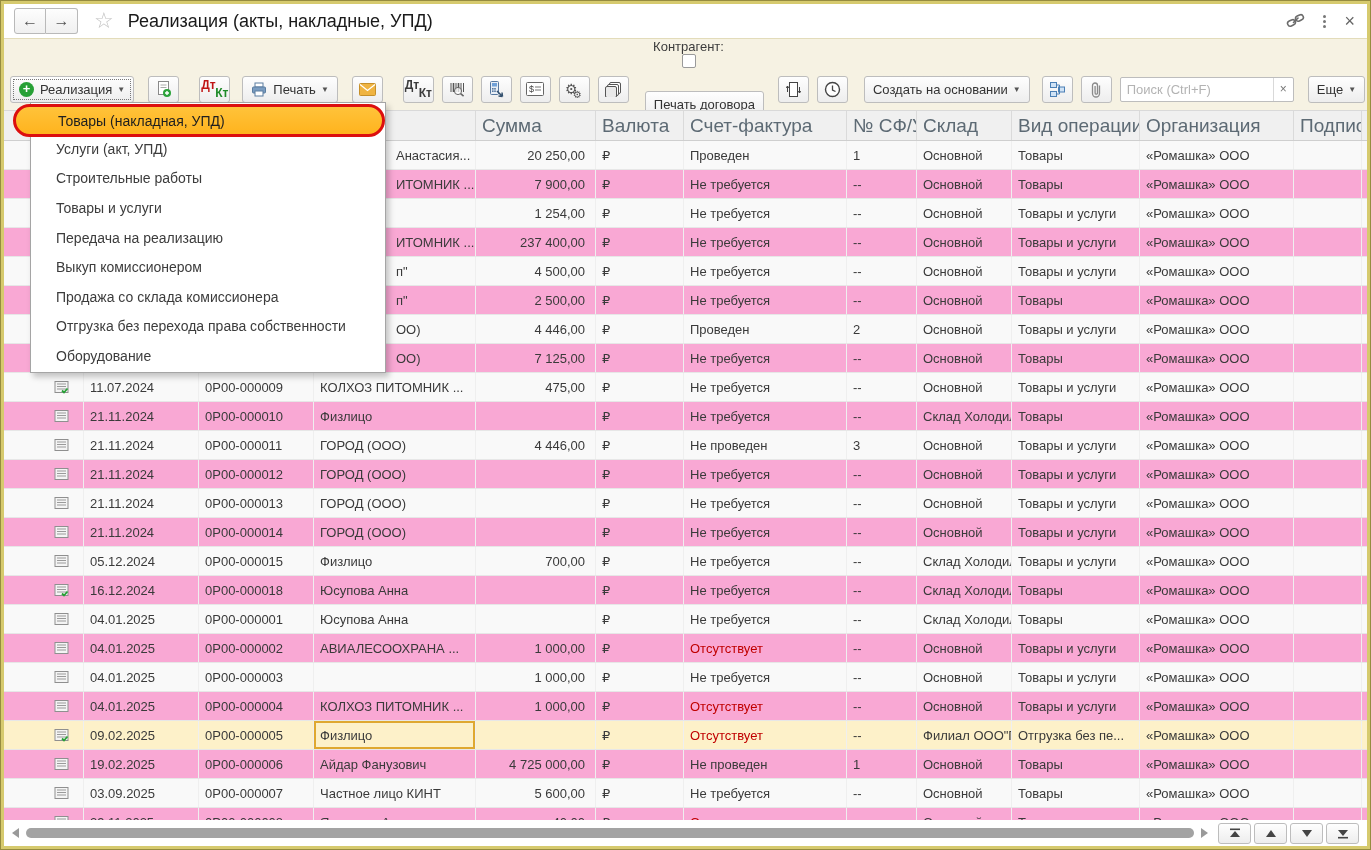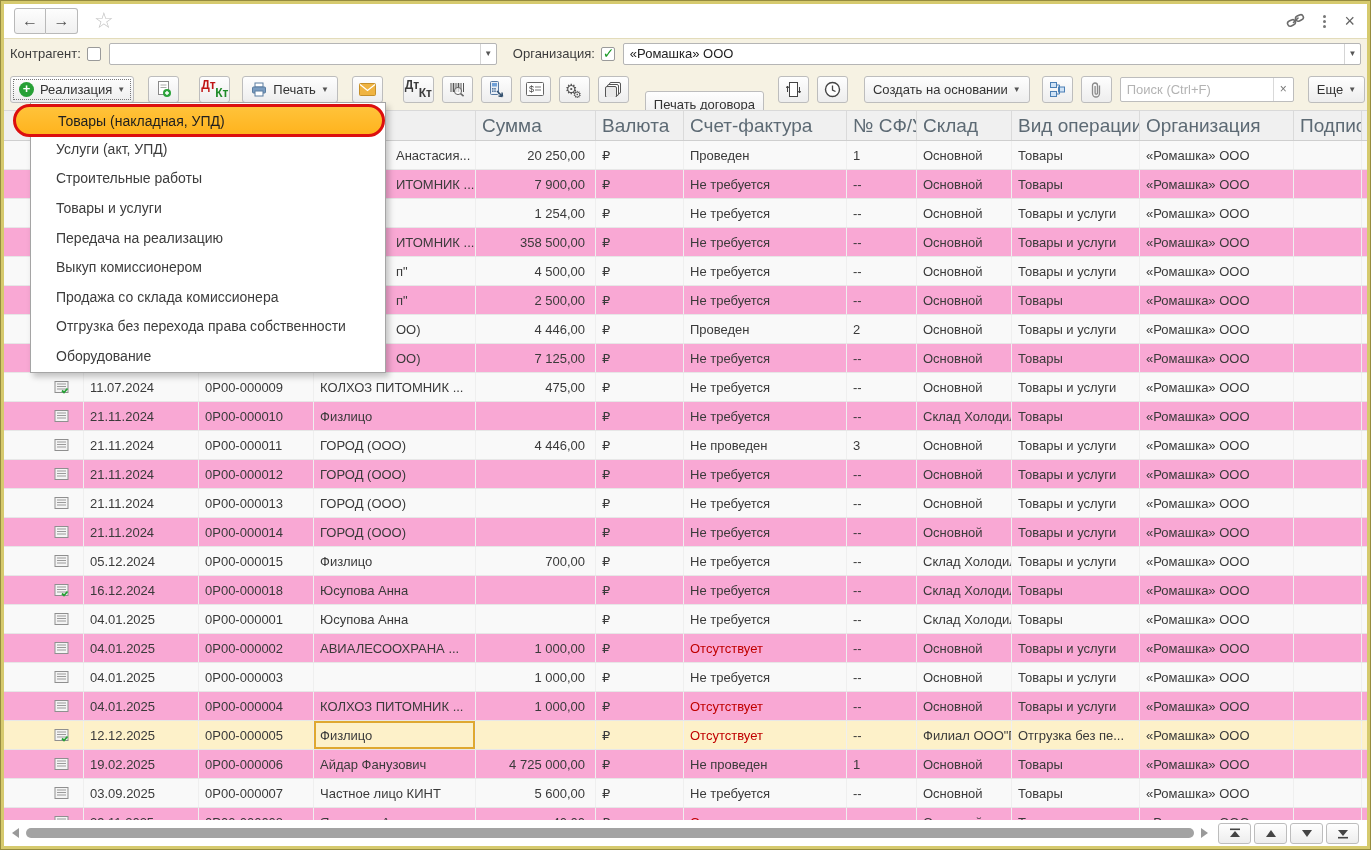--- a/index.html
+++ b/index.html
@@ -17,21 +17,21 @@
   .nav-btn.back { border-radius:3px 0 0 3px; }
   .nav-btn.fwd { border-radius:0 3px 3px 0; border-left:none; }
   .star { margin-left:16px; font-size:22px; color:#c2c2c2; line-height:1; }
   .page-title { margin-left:14px; font-size:18px; color:#1a1a1a; }
   .title-right { margin-left:auto; margin-right:12px; display:flex; align-items:center; gap:18px; color:#666; }
   .dots { display:flex; flex-direction:column; gap:2px; }
   .dots i { width:3px; height:3px; background:#777; border-radius:50%; }
   .close-x { font-size:18px; color:#666; }
 
   
-  .filterbar { position:absolute; left:0; right:0; top:34px; height:30px; background:#f6f2e3; border-top:1px solid #e3dcba; display:flex; align-items:center; font-size:13px; color:#3c3c3c; }
+  .filterbar { position:absolute; left:0; right:0; top:34px; height:30px; background:#f6f2e3; border-top:1px solid #e3dcba; display:flex; align-items:center; font-size:13px; color:#3c3c3c;flex-direction:column; }
   .flabel { margin-left:6px; }
   .cb { width:14px; height:14px; background:#fff; border:1px solid #9a9a9a; border-radius:2px; margin-left:6px; position:relative; flex:none; }
   .cb.checked::after { content:"✓"; position:absolute; left:1px; top:-3px; color:#1d9b27; font-size:14px; font-weight:bold; }
   .combo { height:22px; background:#fff; border:1px solid #b5b5b5; border-radius:2px; display:flex; align-items:center; margin-left:8px; }
   .combo .val { flex:1; padding:0 6px; font-size:13px; color:#222; white-space:nowrap; overflow:hidden; }
   .combo .dd { width:16px; align-self:stretch; border-left:1px solid #d5d5d5; display:flex; align-items:center; justify-content:center; color:#555; font-size:8px; }
   .combo.c1 { width:388px; }
   .combo.c2 { flex:1; margin-right:6px; }
 
   
@@ -94,20 +94,21 @@
   <div class="titlebar">
     <div class="nav-group">
       <div class="nav-btn back">
           <span>←</span>
         </div>
       <div class="nav-btn fwd">
           <span>→</span>
         </div>
     </div>
     <div class="star">☆</div>
+    <div class="page-title">Реализация (акты, накладные, УПД)</div>
     <div class="title-right">
       <svg width="19" height="16" viewBox="0 0 19 16">
         <g fill="none" stroke="#6b6b6b" stroke-width="1.6" stroke-linecap="round">
           <path d="M7.5 9.5 L12 5"></path>
           <rect x="1.5" y="7.2" width="8" height="5.4" rx="2.7" transform="rotate(-24 5.5 10)"></rect>
           <rect x="9.5" y="2.2" width="8" height="5.4" rx="2.7" transform="rotate(-24 13.5 5)"></rect>
         </g>
       </svg>
       <div class="dots">
           <i></i>
@@ -327,21 +328,21 @@
           <div class="tc">Товары и услуги</div>
           <div class="tc">«Ромашка» ООО</div>
           <div class="tc"></div>
           <div class="tc">А</div>
         </div>
         <div class="trow">
           <div class="tc"></div>
           <div class="tc"></div>
           <div class="tc"></div>
           <div class="tc frag">ИТОМНИК ...</div>
-          <div class="tc num">358 500,00</div>
+          <div class="tc num">237 400,00</div>
           <div class="tc">₽</div>
           <div class="tc">Не требуется</div>
           <div class="tc">--</div>
           <div class="tc">Основной</div>
           <div class="tc">Товары и услуги</div>
           <div class="tc">«Ромашка» ООО</div>
           <div class="tc"></div>
           <div class="tc">А</div>
         </div>
         <div class="trow">
@@ -699,21 +700,21 @@
             <span class="doc-ico">
               <svg width="15" height="13" viewBox="0 0 15 13">
                 <rect x="1" y="0.5" width="13" height="11" fill="#f4f4f4" stroke="#8f8f8f"></rect>
                 <line x1="3" y1="3" x2="12" y2="3" stroke="#9a9a9a"></line>
                 <line x1="3" y1="5.5" x2="12" y2="5.5" stroke="#9a9a9a"></line>
                 <line x1="3" y1="8" x2="12" y2="8" stroke="#9a9a9a"></line>
                 <path d="M8 9.5 l2 2 l3.5 -4" stroke="#27a036" stroke-width="1.8" fill="none"></path>
               </svg>
             </span>
           </div>
-          <div class="tc">12.12.2025</div>
+          <div class="tc">09.02.2025</div>
           <div class="tc">0Р00-000005</div>
           <div class="tc current-cell">Физлицо</div>
           <div class="tc num"></div>
           <div class="tc">₽</div>
           <div class="tc red">Отсутствует</div>
           <div class="tc">--</div>
           <div class="tc">Филиал ООО"П...</div>
           <div class="tc">Отгрузка без пе...</div>
           <div class="tc">«Ромашка» ООО</div>
           <div class="tc"></div>

